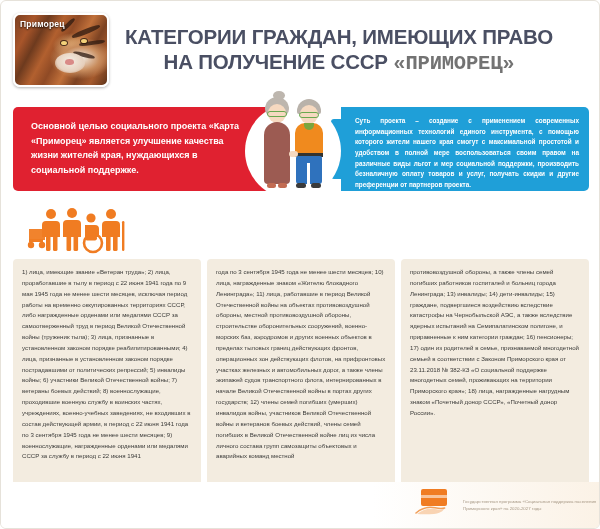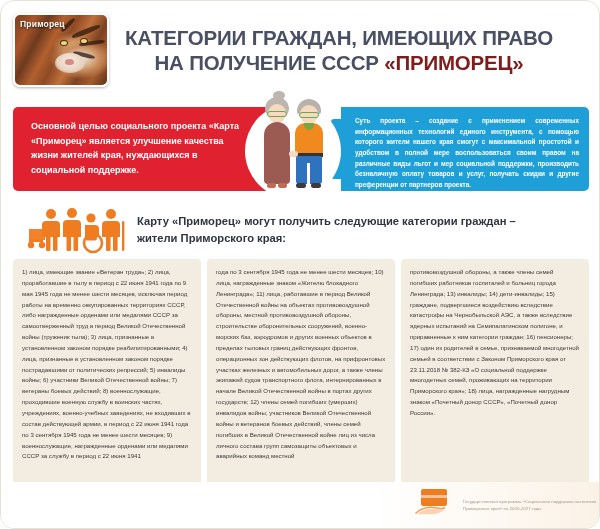--- a/index.html
+++ b/index.html
@@ -11,21 +11,21 @@
   body {
     width: 600px; height: 529px;
     font-family: "Liberation Sans", sans-serif;
     overflow: hidden;
   }
 
   .poster {
     position: relative;
     width: 600px; height: 529px;
     background: #ffffff;
-    border-radius: 14px;
+    border-radius: 6px;
     border: 1px solid #e6e2da;
     overflow: hidden;
   }
 
   
   .header {
     position: absolute;
     left: 0; top: 0;
     width: 600px; height: 98px;
     display: flex;
@@ -88,21 +88,21 @@
   .title-block {
     margin-left: 16px;
     color: #4a4f63;
     font-weight: bold;
     font-size: 20.5px;
     line-height: 1.24;
     letter-spacing: -.2px;
     text-align: center;
   }
   .title-line { white-space: nowrap; }
-  .title-accent { color: #7f1d1d; }
+  .title-accent { color: #737373; font-family: Liberation Mono, monospace; }
 
   
   .banner {
     position: absolute;
     left: 0; top: 98px;
     width: 508px; height: 100px;
   }
   .panel-red {
     position: absolute;
     left: 12px; top: 8px;
@@ -316,24 +316,20 @@
         <path d="M62 20h10a4 4 0 0 1 4 4v8H62z"></path>
         <rect x="62" y="31" width="12" height="4.4" rx="1.8"></rect>
         <circle cx="88" cy="9" r="5"></circle>
         <path d="M83 16h10a4 4 0 0 1 4 4v12H79V20a4 4 0 0 1 4-4z"></path>
         <rect x="83" y="31" width="4.6" height="15" rx="1.6"></rect>
         <rect x="90" y="31" width="4.6" height="15" rx="1.6"></rect>
         <rect x="99" y="16" width="2.4" height="30" rx="1.2"></rect>
       </g>
       <circle cx="70" cy="38" r="9" fill="none" stroke="#f07c22" stroke-width="2.6"></circle>
     </svg>
-    <div class="section-text">
-      <div>Карту «Приморец» могут получить следующие категории граждан –</div>
-      <div>жители Приморского края:</div>
-    </div>
   </div>
 
   <div class="columns">
     <div class="column">
       <p>1) лица, имеющие звание «Ветеран труда»; 2) лица, проработавшие в тылу в период с 22 июня 1941 года по 9 мая 1945 года не менее шести месяцев, исключая период работы на временно оккупированных территориях СССР, либо награжденные орденами или медалями СССР за самоотверженный труд в период Великой Отечественной войны (труженик тыла); 3) лица, признанные в установленном законом порядке реабилитированными; 4) лица, признанные в установленном законом порядке пострадавшими от политических репрессий; 5) инвалиды войны; 6) участники Великой Отечественной войны; 7) ветераны боевых действий; 8) военнослужащие, проходившие военную службу в воинских частях, учреждениях, военно-учебных заведениях, не входивших в состав действующей армии, в период с 22 июня 1941 года по 3 сентября 1945 года не менее шести месяцев; 9) военнослужащие, награжденные орденами или медалями СССР за службу в период с 22 июня 1941</p>
     </div>
     <div class="column">
       <p>года по 3 сентября 1945 года не менее шести месяцев; 10) лица, награжденные знаком «Жителю блокадного Ленинграда»; 11) лица, работавшие в период Великой Отечественной войны на объектах противовоздушной обороны, местной противовоздушной обороны, строительстве оборонительных сооружений, военно-морских баз, аэродромов и других военных объектов в пределах тыловых границ действующих фронтов, операционных зон действующих флотов, на прифронтовых участках железных и автомобильных дорог, а также члены экипажей судов транспортного флота, интернированных в начале Великой Отечественной войны в портах других государств; 12) члены семей погибших (умерших) инвалидов войны, участников Великой Отечественной войны и ветеранов боевых действий, члены семей погибших в Великой Отечественной войне лиц из числа личного состава групп самозащиты объектовых и аварийных команд местной</p>
     </div>
     <div class="column">

